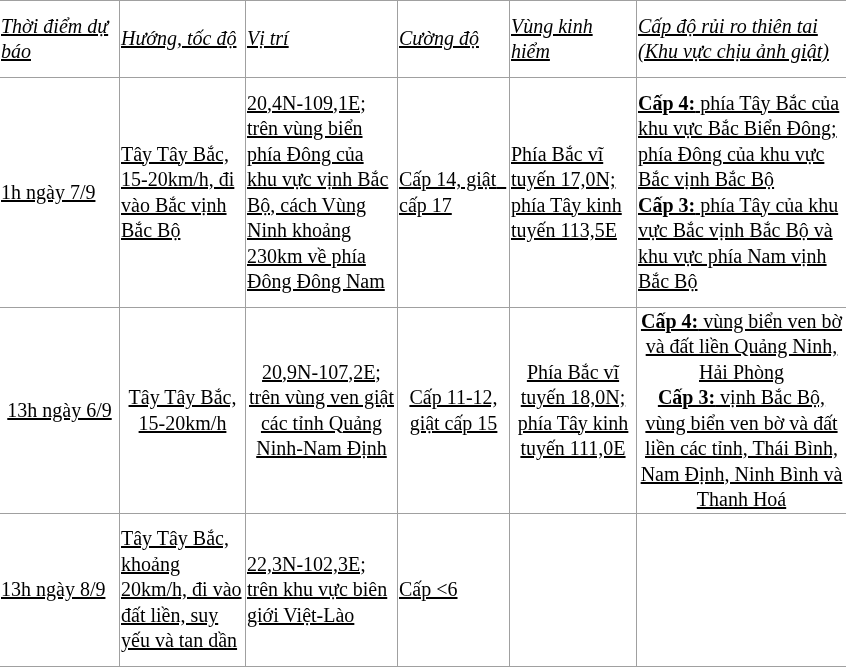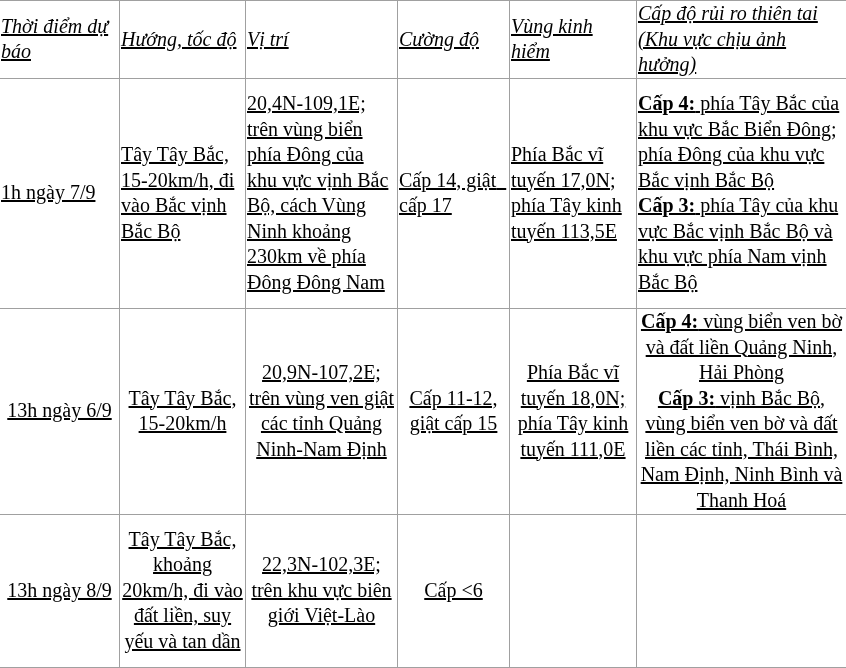--- a/index.html
+++ b/index.html
@@ -23,21 +23,21 @@
       text-align: left;
       word-wrap: break-word;
     }
     table.forecast tr.header td {
       font-style: italic;
       height: 76px;
       vertical-align: middle;
     }
     tr.row-1 td { height: 229px; }
     tr.row-2 td { height: 205px; text-align: center; }
-    tr.row-3 td { height: 152px; text-align: center; }
+    tr.row-3 td { height: 152px; }
     .level-block { display: block; }
   </style>
 </head>
 <body>
 
 <table class="forecast">
   <colgroup>
     <col style="width:120px">
     <col style="width:126px">
     <col style="width:152px">
@@ -45,21 +45,21 @@
     <col style="width:127px">
     <col style="width:210px">
   </colgroup>
   <tbody>
       <tr class="header">
     <td>Thời điểm dự báo</td>
     <td>Hướng, tốc độ</td>
     <td>Vị trí</td>
     <td>Cường độ</td>
     <td>Vùng kinh hiểm</td>
-    <td>Cấp độ rủi ro thiên tai (Khu vực chịu ảnh hưởng)</td>
+    <td>Cấp độ rủi ro thiên tai (Khu vực chịu ảnh giật)</td>
   </tr>
 
   <tr class="row-1">
     <td>1h ngày 7/9</td>
     <td>Tây Tây Bắc, 15-20km/h, đi vào Bắc vịnh Bắc Bộ</td>
     <td>20,4N-109,1E; trên vùng biển phía Đông của khu vực vịnh Bắc Bộ, cách Vùng Ninh khoảng 230km về phía Đông Đông Nam</td>
     <td style="white-space:pre-wrap">Cấp 14, giật  cấp 17</td>
     <td>Phía Bắc vĩ tuyến 17,0N; phía Tây kinh tuyến 113,5E</td>
     <td>
       <span class="level-block"><b>Cấp 4:</b><span> phía Tây Bắc của khu vực Bắc Biển Đông; phía Đông của khu vực Bắc vịnh Bắc Bộ</span></span>

